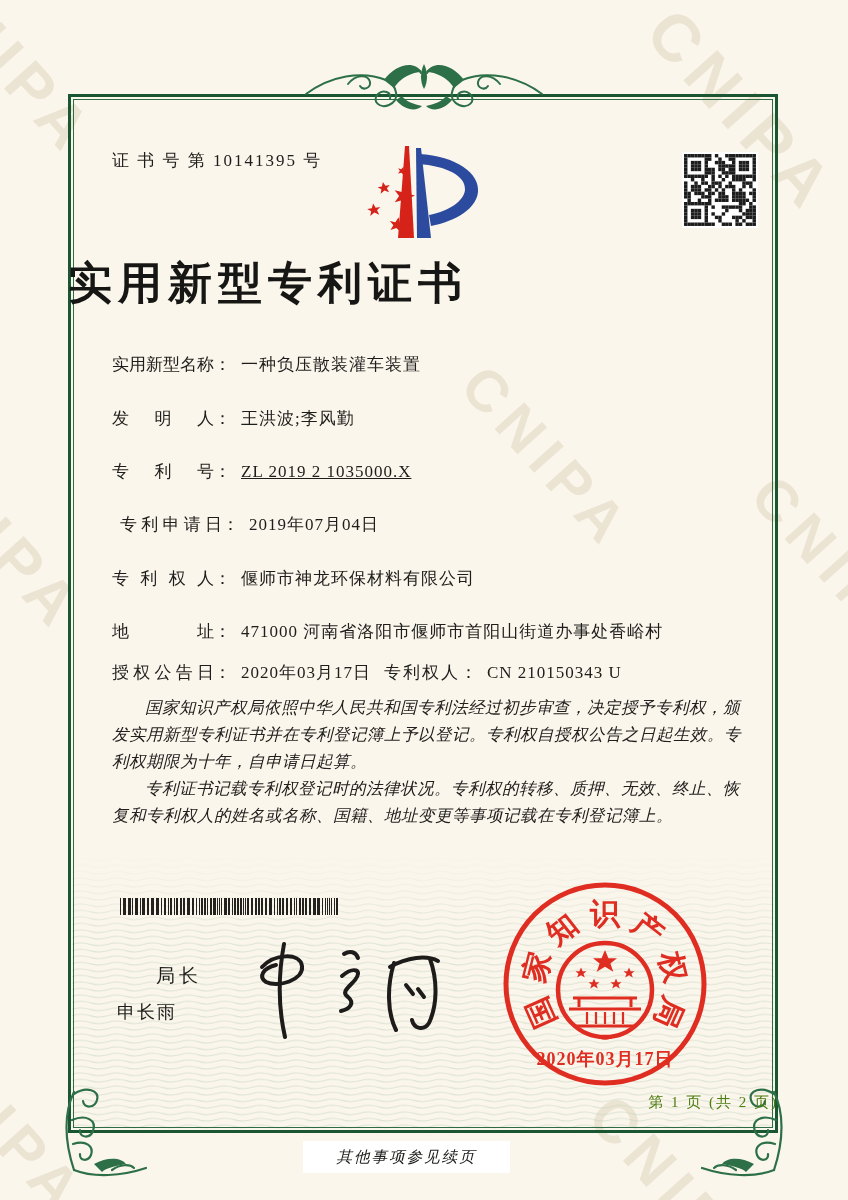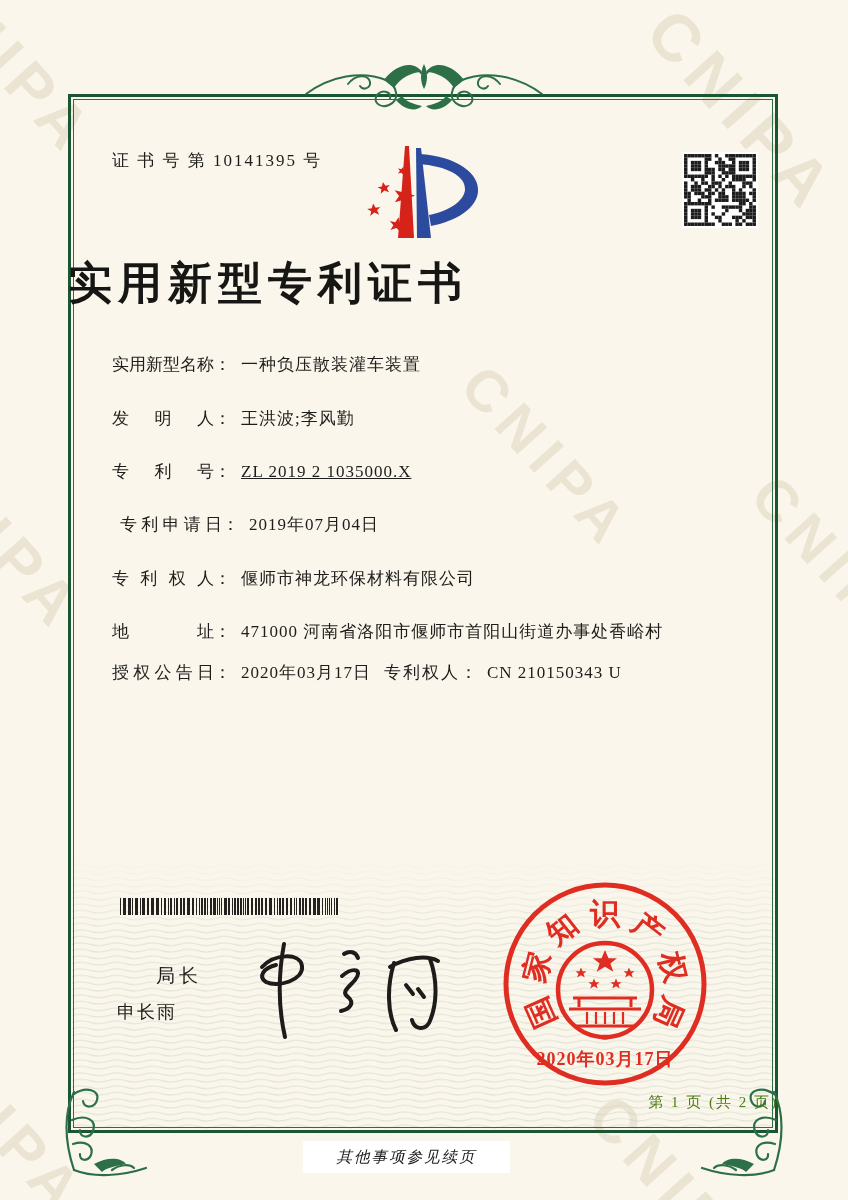--- a/index.html
+++ b/index.html
@@ -465,20 +465,24 @@
       <span class="flabel">地址</span><span class="fcolon">：</span><span class="fvalue">471000 河南省洛阳市偃师市首阳山街道办事处香峪村</span>
     </div>
     <div class="field-row fr7">
       <span class="flabel">授权公告日</span><span class="fcolon">：</span><span class="fvalue">2020年03月17日</span>
       <span class="grant-no">
         <span class="grant-label">专利权人</span><span class="fcolon">：</span><span class="fvalue">CN 210150343 U</span>
       </span>
     </div>
   </div>
 
+  <div class="body-text">
+    <p>国家知识产权局依照中华人民共和国专利法经过初步审查，决定授予专利权，颁发实用新型专利证书并在专利登记簿上予以登记。专利权自授权公告之日起生效。专利权期限为十年，自申请日起算。</p>
+    <p>专利证书记载专利权登记时的法律状况。专利权的转移、质押、无效、终止、恢复和专利权人的姓名或名称、国籍、地址变更等事项记载在专利登记簿上。</p>
+  </div>
 
   <svg class="barcode" viewBox="0 0 222 17">
     <g id="barcode-bars">
         <rect x="0" y="0" width="1" height="17" fill="#24221f"></rect>
         <rect x="3" y="0" width="3" height="17" fill="#24221f"></rect>
         <rect x="8" y="0" width="3" height="17" fill="#24221f"></rect>
         <rect x="12" y="0" width="1" height="17" fill="#24221f"></rect>
         <rect x="15" y="0" width="3" height="17" fill="#24221f"></rect>
         <rect x="20" y="0" width="1" height="17" fill="#24221f"></rect>
         <rect x="22" y="0" width="3" height="17" fill="#24221f"></rect>

